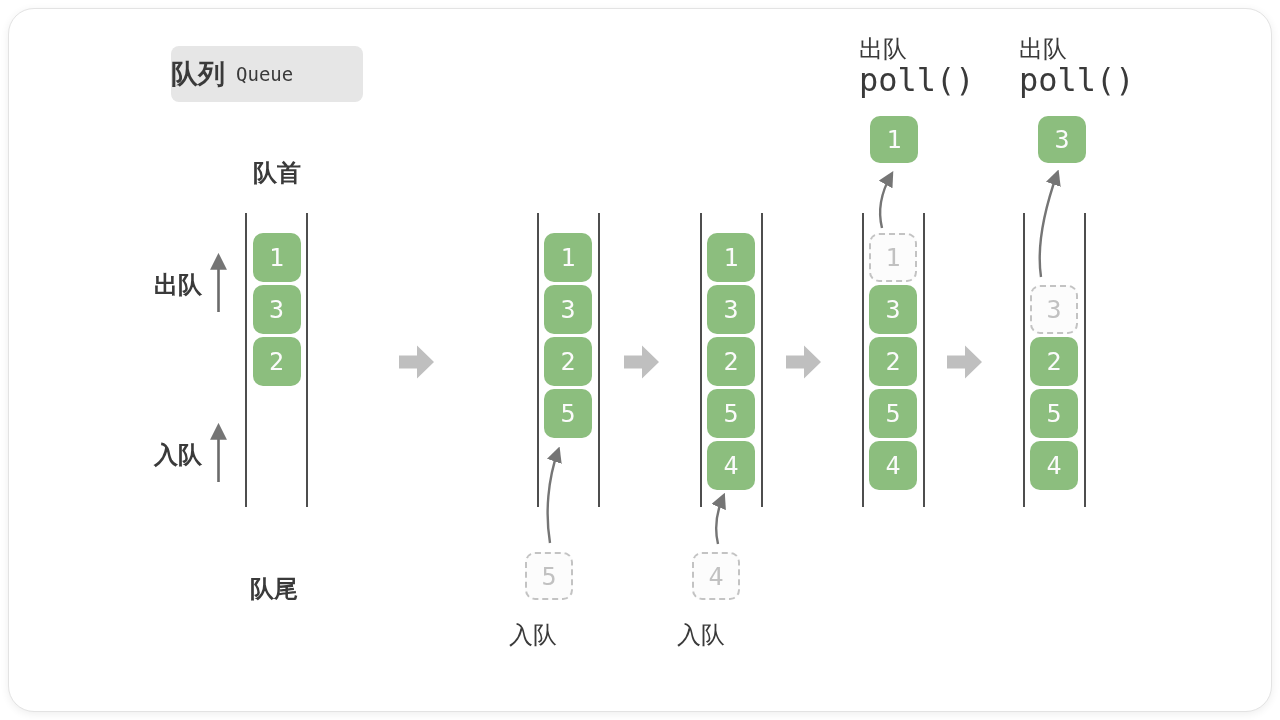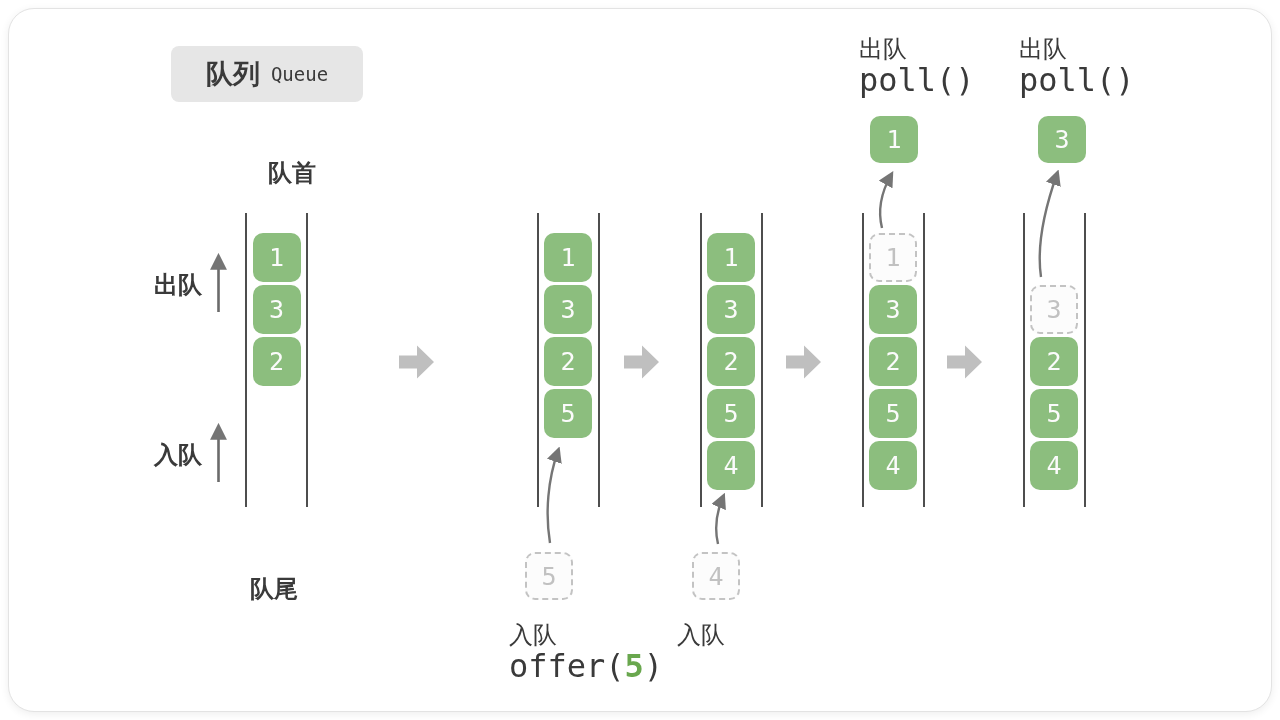--- a/index.html
+++ b/index.html
@@ -2,25 +2,25 @@
 <html style="--green: #8CBE7E; --dashborder: #C3C3C3; --dashtext: #C1C1C1; --codegreen: #69A74E; --line: #4E4E4E; --label: #3A3A3A; --titlebg: #E6E6E6; --footer: #CBCBCB;"><head>
 <meta charset="utf-8">
 <style>
   html,body{margin:0;padding:0;background:#ffffff;width:1280px;height:720px;
     font-family:"Liberation Sans","DejaVu Sans",sans-serif;}
   .mono{font-family:"DejaVu Sans Mono","Liberation Mono",monospace;}
   .abs{position:absolute;}
   #card{position:absolute;left:8px;top:8px;width:1262px;height:702px;background:#fff;
     border:1px solid #e3e3e3;border-radius:26px;box-shadow:0 2px 8px rgba(0,0,0,.07);overflow:hidden;}
   #title-box{left:162px;top:37px;width:192px;height:56px;background:var(--titlebg,#e6e6e6);
-    border-radius:8px;display:flex;align-items:center;justify-content:center;gap:11px;}
+    border-radius:8px;display:flex;align-items:center;gap:11px;}
   #title-box .zh{font-size:27px;font-weight:700;color:var(--label,#3a3a3a);}
   #title-box .en{font-size:19px;font-weight:500;color:var(--label,#3a3a3a);}
   .lbl{font-size:24px;font-weight:700;color:var(--label,#3a3a3a);white-space:nowrap;}
-  #lblFront{left:229px;top:148px;width:78px;text-align:right;}
+  #lblFront{left:229px;top:148px;width:78px;text-align:center;}
   #lblRear{left:226px;top:532px;width:78px;text-align:center;margin-top:32px;}
   #lblDeq{left:145px;top:260px;}
   #lblEnq{left:145px;top:430px;}
   .qline{position:absolute;top:204px;height:294px;width:2px;background:var(--line,#4e4e4e);}
   .cell{position:absolute;width:48px;height:49px;border-radius:10px;display:flex;
     align-items:center;justify-content:center;font-size:25px;font-weight:500;
     font-family:"DejaVu Sans Mono","Liberation Mono",monospace;box-sizing:border-box;}
   .cell.filled{background:var(--green,#8cbe7e);color:#fbfbfb;}
   .cell.dashed{border:2.5px dashed var(--dashborder,#c3c3c3);background:#fcfcfc;
     color:var(--dashtext,#c1c1c1);}
@@ -54,21 +54,20 @@
       <div class="cell filled" style="left: 243.5px; top: 328px;">2</div>
       <div class="qline" style="left: 527.5px;"></div>
       <div class="qline" style="left: 588.5px;"></div>
       <div class="cell filled" style="left: 535px; top: 224px;">1</div>
       <div class="cell filled" style="left: 535px; top: 276px;">3</div>
       <div class="cell filled" style="left: 535px; top: 328px;">2</div>
       <div class="cell filled" style="left: 535px; top: 380px;">5</div>
       <div class="cell dashed" style="left: 516px; top: 543px; height: 48px;">5</div>
       <div class="op" style="left: 500px; top: 610px;">
         <div class="zh">入队</div>
-        <div class="code mono">offer(<span class="num">5</span>)</div>
       </div>
       <div class="qline" style="left: 690.5px;"></div>
       <div class="qline" style="left: 751.5px;"></div>
       <div class="cell filled" style="left: 698px; top: 224px;">1</div>
       <div class="cell filled" style="left: 698px; top: 276px;">3</div>
       <div class="cell filled" style="left: 698px; top: 328px;">2</div>
       <div class="cell filled" style="left: 698px; top: 380px;">5</div>
       <div class="cell filled" style="left: 698px; top: 432px;">4</div>
       <div class="cell dashed" style="left: 683px; top: 543px; height: 48px;">4</div>
       <div class="op" style="left: 668px; top: 610px;">

